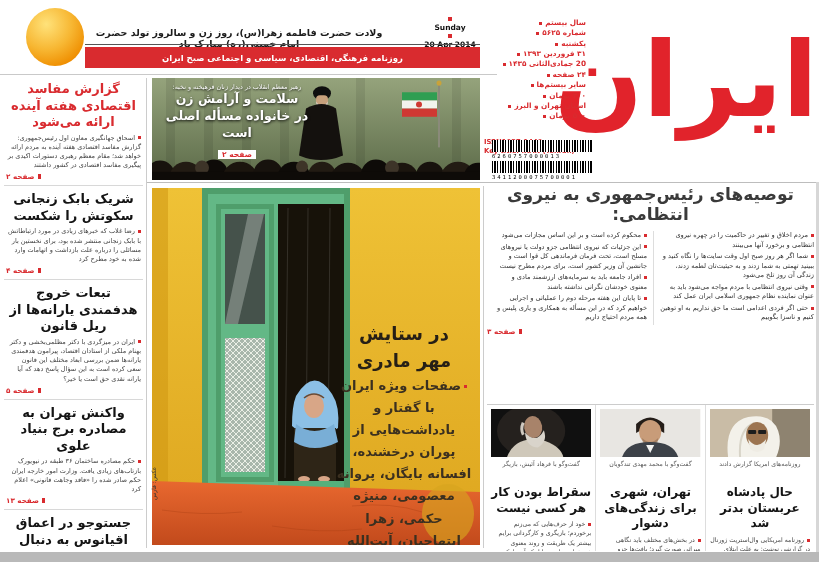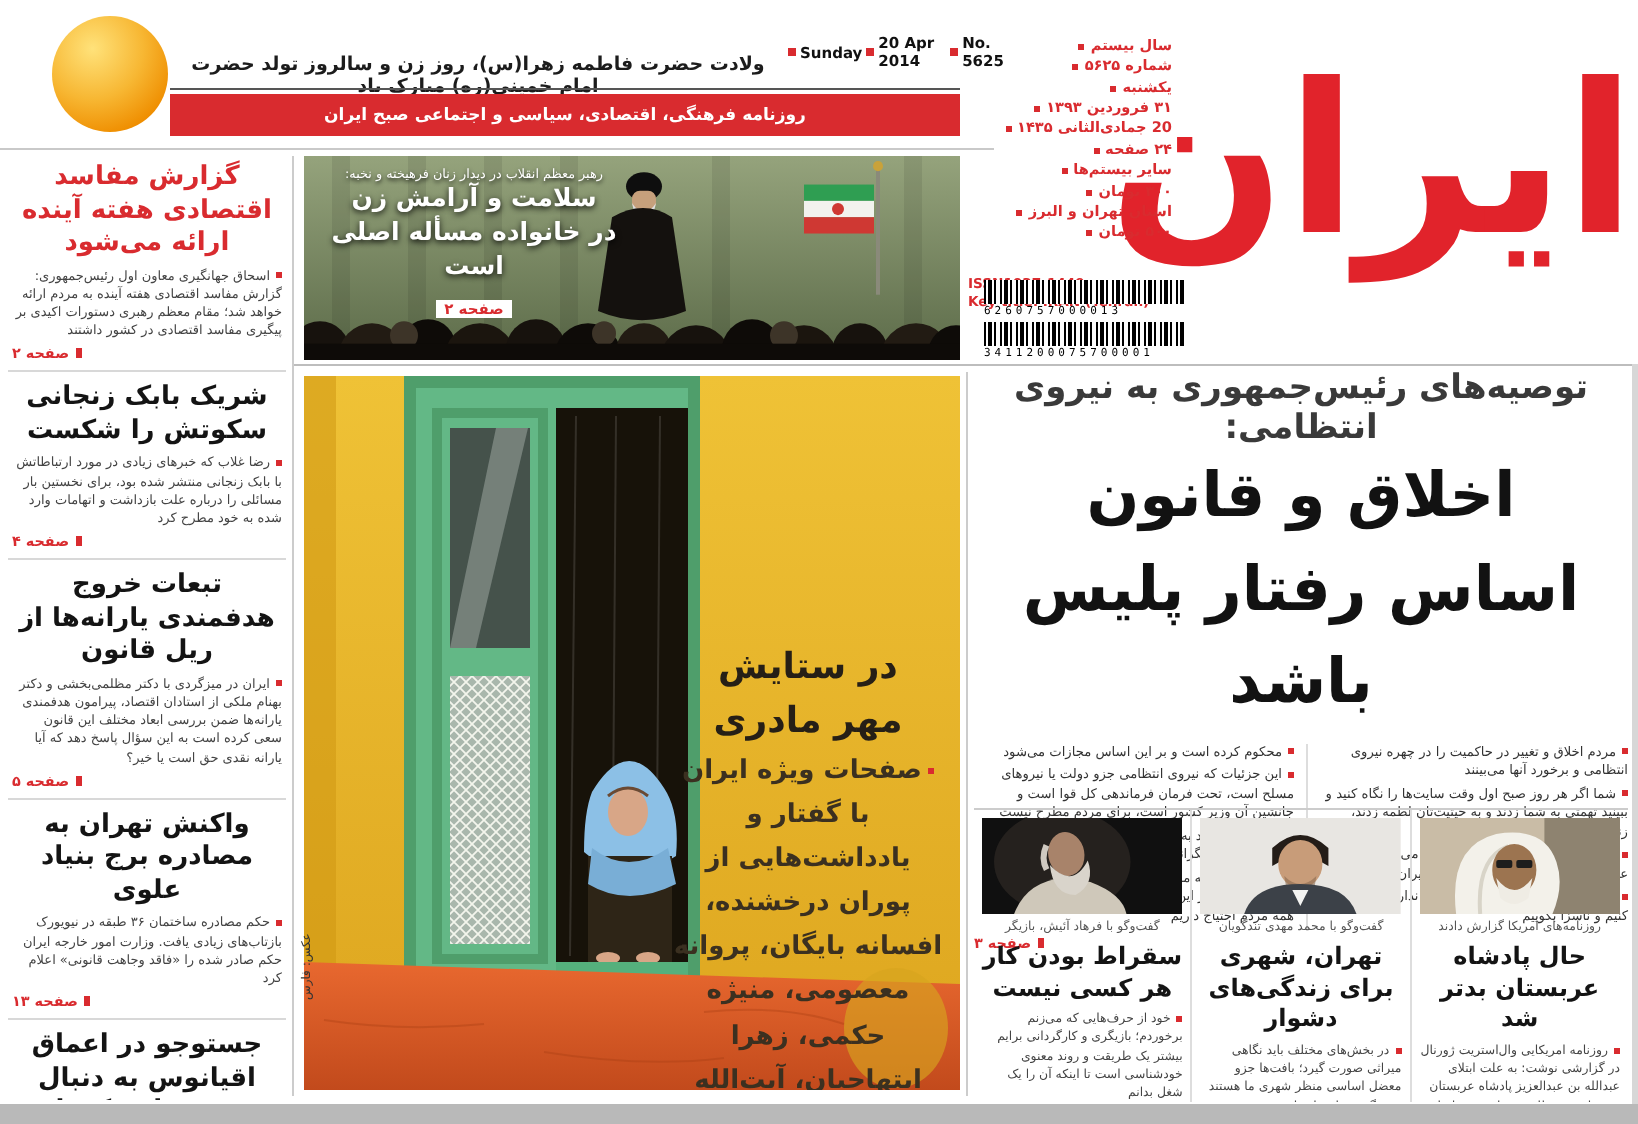--- a/index.html
+++ b/index.html
@@ -9,21 +9,21 @@
   .edge-bottom{position:absolute;left:0;bottom:0;width:819px;height:10px;background:#b9b9b9;}
   .edge-right{position:absolute;right:0;top:182px;width:3px;height:370px;background:#d7d7d7;}
   
   .sun{position:absolute;left:26px;top:8px;width:58px;height:58px;border-radius:50%;
        background:radial-gradient(circle at 35% 28%,#ffe27a,#f7b733 45%,#ef8e00 78%,#d97400);}
   .brand{position:absolute;left:592px;top:-14px;width:226px;height:188px;color:#e1232b;
          font-size:104px;font-weight:bold;text-align:center;line-height:188px;letter-spacing:-2px;}
   .greeting{position:absolute;left:85px;top:27px;width:308px;font-size:9.5px;font-weight:bold;
             color:#1c1c1c;text-align:center;}
   .endate{position:absolute;left:394px;top:17px;width:112px;direction:ltr;display:flex;
-          align-items:center;gap:2px;font-size:7.5px;color:#111;font-weight:bold;}
+          align-items:center;gap:2px;font-size:7.5px;color:#111;font-weight:bold;flex-direction:column;}
   .rdot{width:4px;height:4px;background:#d92b2f;flex:0 0 auto;}
   .h0{position:absolute;left:85px;top:44px;width:395px;height:1px;background:#555;}
   .topbar{position:absolute;left:85px;top:47px;width:395px;height:21px;background:#d92b2f;
           color:#fff;display:flex;align-items:center;}
   .tagline{flex:1;text-align:center;font-size:8.5px;font-weight:bold;}
   .website{flex:1;text-align:center;font-size:11px;font-weight:bold;direction:ltr;}
   .meta{position:absolute;left:492px;top:18px;width:94px;text-align:right;color:#d92b2f;
         font-size:7.3px;font-weight:bold;line-height:1.42;}
   .meta div::after{content:"";display:inline-block;width:3px;height:3px;background:#d92b2f;margin-right:3px;}
   .issn{position:absolute;left:484px;top:122px;width:100px;direction:ltr;text-align:left;
@@ -68,21 +68,21 @@
   .lcol{flex:1;padding:0 0 0 6px;}
   .lcol + .lcol{border-right:1px solid #ddd;padding-right:6px;}
   .lcol p{margin:0 0 2px;font-size:6.6px;line-height:1.45;color:#333;}
   
   .brow{position:absolute;left:487px;top:404px;width:327px;height:146px;border-top:1px solid #ccc;display:flex;}
   .bcell{flex:1;padding:4px 4px 0;overflow:hidden;}
   .bcell + .bcell{border-right:1px solid #ddd;}
   .bphoto{width:100%;height:48px;overflow:hidden;}
   .bphoto svg{display:block;width:100%;height:48px;}
   .bkicker{text-align:center;font-size:6.2px;color:#555;margin-top:3px;}
-  .btitle{text-align:center;font-size:12px;font-weight:bold;line-height:1.3;color:#141414;margin-top:4px;}
+  .btitle{text-align:center;font-size:12px;font-weight:bold;line-height:1.3;color:#141414;margin-top:18px;}
   .bbody{font-size:6.2px;line-height:1.5;color:#444;margin-top:3px;}
 </style>
 </head>
 <body>
 
 <div class="page">
 
   <div class="sun"></div>
   <div class="brand">ایران</div>
   <div class="greeting">ولادت حضرت فاطمه زهرا(س)، روز زن و سالروز تولد حضرت امام خمینی(ره) مبارک باد</div>
@@ -266,24 +266,20 @@
         <span>مهر مادری</span>
       </div>
       <div class="feat-body bullet-p">صفحات ویژه ایران با گفتار و یادداشت‌هایی از پوران درخشنده، افسانه بایگان، پروانه معصومی، منیژه حکمی، زهرا ابتهاجیان، آیت‌الله شیخ حسین عرب و دکتر طاهره محسنی</div>
       <div class="feat-pages">صفحات: ۹، ۱۵، ۱۷ و ۲۴</div>
     </div>
   </div>
   <div class="credit">عکس: فارس</div>
 
   <div class="lead">
     <div class="lead-kicker">توصیه‌های رئیس‌جمهوری به نیروی انتظامی:</div>
-    <div class="lead-title">
-      <span>اخلاق و قانون</span><br>
-      <span>اساس رفتار پلیس باشد</span>
-    </div>
     <div class="lead-cols">
       <div class="lcol">
         <p class="bullet-p">مردم اخلاق و تغییر در حاکمیت را در چهره نیروی انتظامی و برخورد آنها می‌بینند</p>
         <p class="bullet-p">شما اگر هر روز صبح اول وقت سایت‌ها را نگاه کنید و ببینید تهمتی به شما زدند و به حیثیت‌تان لطمه زدند، زندگی آن روز تلخ می‌شود</p>
         <p class="bullet-p">وقتی نیروی انتظامی با مردم مواجه می‌شود باید به عنوان نماینده نظام جمهوری اسلامی ایران عمل کند</p>
         <p class="bullet-p">حتی اگر فردی اعدامی است ما حق نداریم به او توهین کنیم و ناسزا بگوییم</p>
       </div>
       <div class="lcol">
         <p class="bullet-p">محکوم کرده است و بر این اساس مجازات می‌شود</p>
         <p class="bullet-p">این جزئیات که نیروی انتظامی جزو دولت یا نیروهای مسلح است، تحت فرمان فرماندهی کل قوا است و جانشین آن وزیر کشور است، برای مردم مطرح نیست</p>

